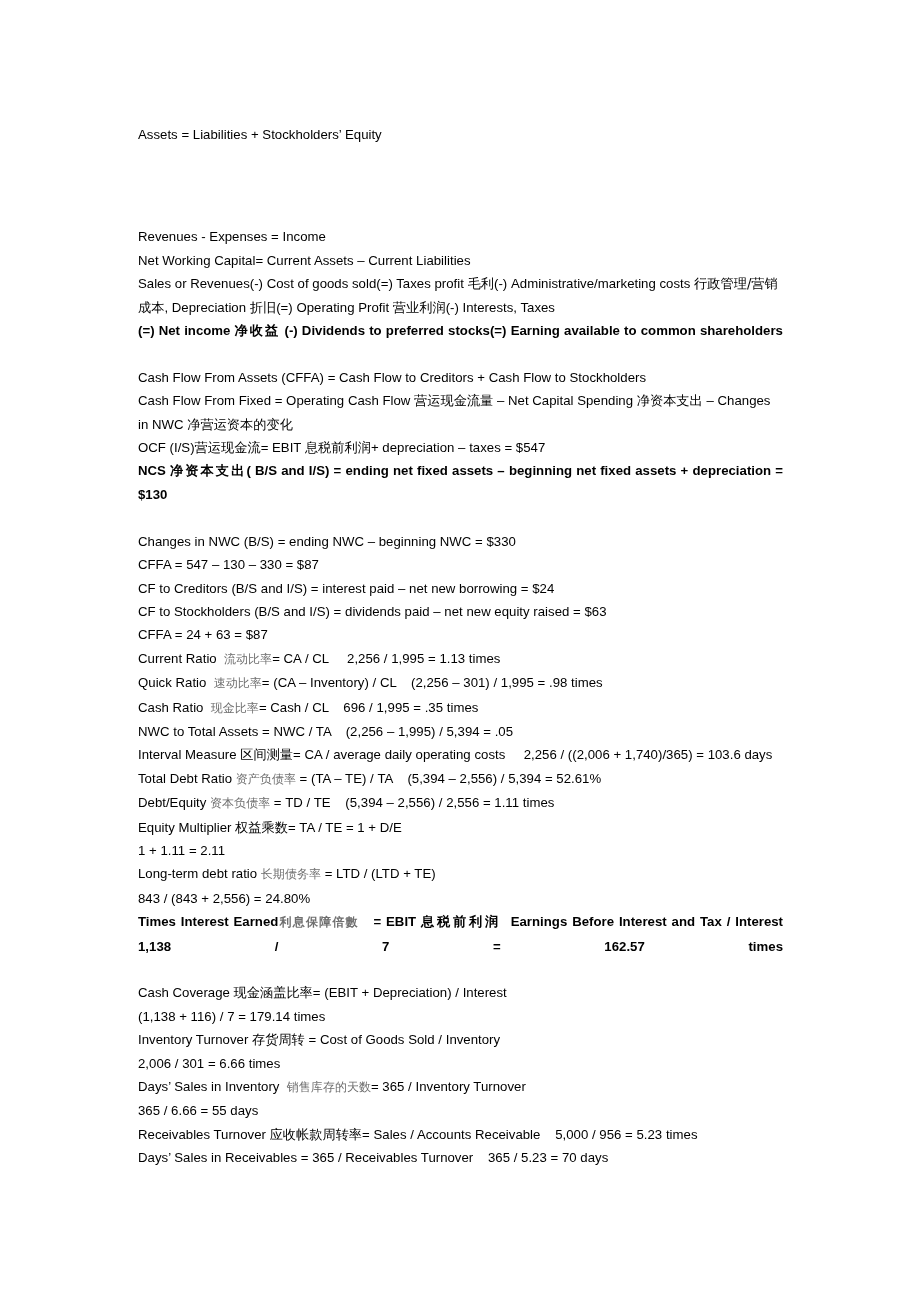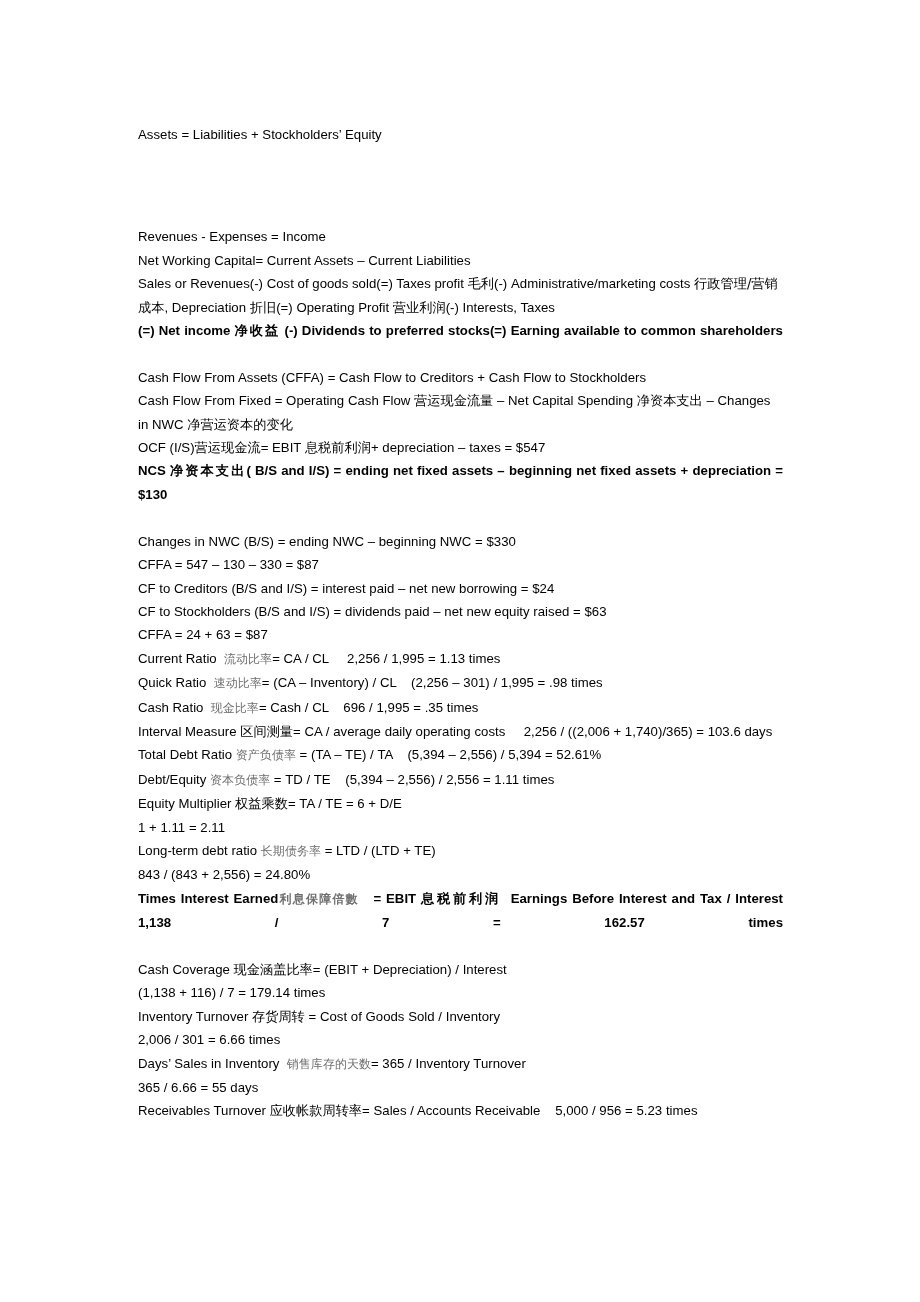--- a/index.html
+++ b/index.html
@@ -84,28 +84,29 @@
     <p class="para">CF to Creditors (B/S and I/S) = interest paid – net new borrowing = $24</p>
     <p class="para">CF to Stockholders (B/S and I/S) = dividends paid – net new equity raised = $63</p>
     <p class="para">CFFA = 24 + 63 = $87</p>
 
     <p class="para"><span>Current Ratio  </span><span class="cn cn-small">流动比率</span><span>= CA / CL     2,256 / 1,995 = 1.13 times</span></p>
 
     <p class="para"><span>Quick Ratio  </span><span class="cn cn-small">速动比率</span><span>= (CA – Inventory) / CL    (2,256 – 301) / 1,995 = .98 times</span></p>
 
     <p class="para"><span>Cash Ratio  </span><span class="cn cn-small">现金比率</span><span>= Cash / CL    696 / 1,995 = .35 times</span></p>
 
+    <p class="para">NWC to Total Assets = NWC / TA    (2,256 – 1,995) / 5,394 = .05</p>
 
     <p class="para"><span>Interval Measure </span><span class="cn">区间测量</span><span>= CA / average daily operating costs     2,256 / ((2,006 + 1,740)/365) = 103.6 days</span></p>
 
     <p class="para"><span>Total Debt Ratio </span><span class="cn cn-small">资产负债率</span><span> = (TA – TE) / TA    (5,394 – 2,556) / 5,394 = 52.61%</span></p>
 
     <p class="para"><span>Debt/Equity </span><span class="cn cn-small cn-light">资本负债率</span><span> = TD / TE    (5,394 – 2,556) / 2,556 = 1.11 times</span></p>
 
-    <p class="para"><span>Equity Multiplier </span><span class="cn">权益乘数</span><span>= TA / TE = 6 + D/E</span></p>
+    <p class="para"><span>Equity Multiplier </span><span class="cn">权益乘数</span><span>= TA / TE = 1 + D/E</span></p>
 
     <p class="para">1 + 1.11 = 2.11</p>
 
     <p class="para"><span>Long-term debt ratio </span><span class="cn cn-small cn-light">长期债务率</span><span> = LTD / (LTD + TE)</span></p>
 
     <p class="para">843 / (843 + 2,556) = 24.80%</p>
 
     <p class="para justify"><span>Times Interest Earned</span><span class="cn cn-small cn-light">利息保障倍數</span><span>   = EBIT </span><span class="cn cn-wide">息税前利润</span><span>  Earnings Before Interest and Tax / Interest    1,138 / 7 = 162.57 times</span></p>
 
     <p class="para"><span>Cash Coverage </span><span class="cn">现金涵盖比率</span><span>= (EBIT + Depreciation) / Interest</span></p>
@@ -115,15 +116,16 @@
     <p class="para"><span>Inventory Turnover </span><span class="cn">存货周转</span><span> = Cost of Goods Sold / Inventory</span></p>
 
     <p class="para">2,006 / 301 = 6.66 times</p>
 
     <p class="para"><span>Days’ Sales in Inventory  </span><span class="cn cn-small cn-light">销售库存的天数</span><span>= 365 / Inventory Turnover</span></p>
 
     <p class="para">365 / 6.66 = 55 days</p>
 
     <p class="para"><span>Receivables Turnover </span><span class="cn">应收帐款周转率</span><span>= Sales / Accounts Receivable    5,000 / 956 = 5.23 times</span></p>
 
+    <p class="para">Days’ Sales in Receivables = 365 / Receivables Turnover    365 / 5.23 = 70 days</p>
 
   </div>
 </div>
 
 </body></html>

